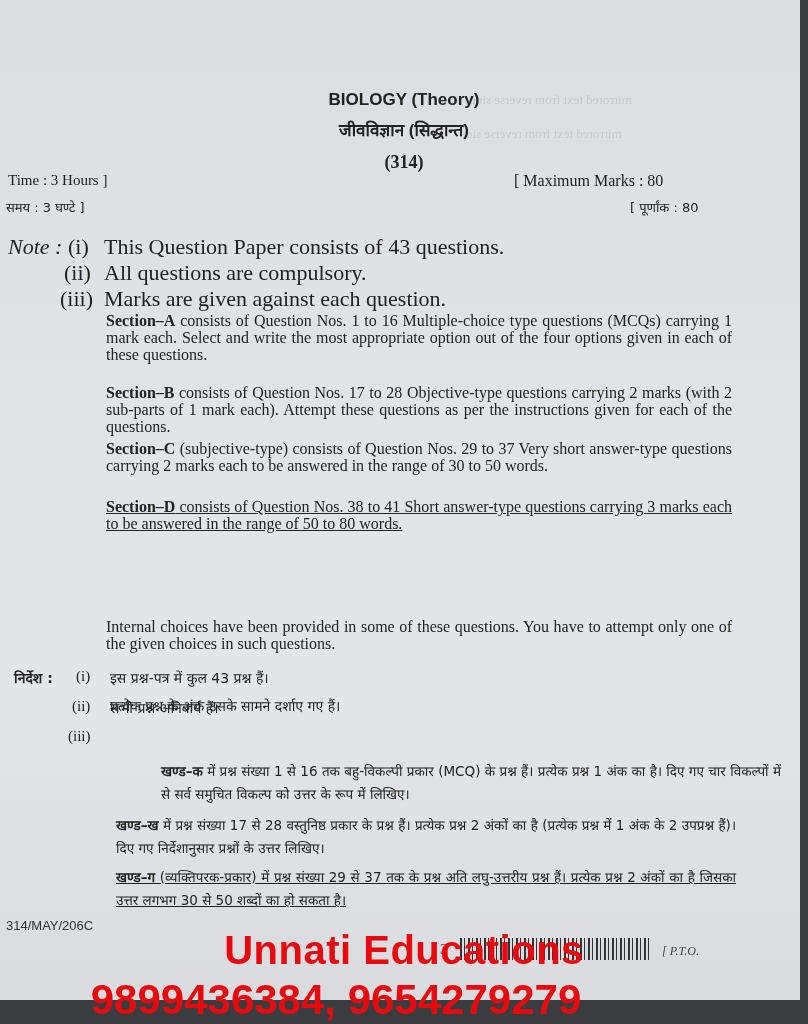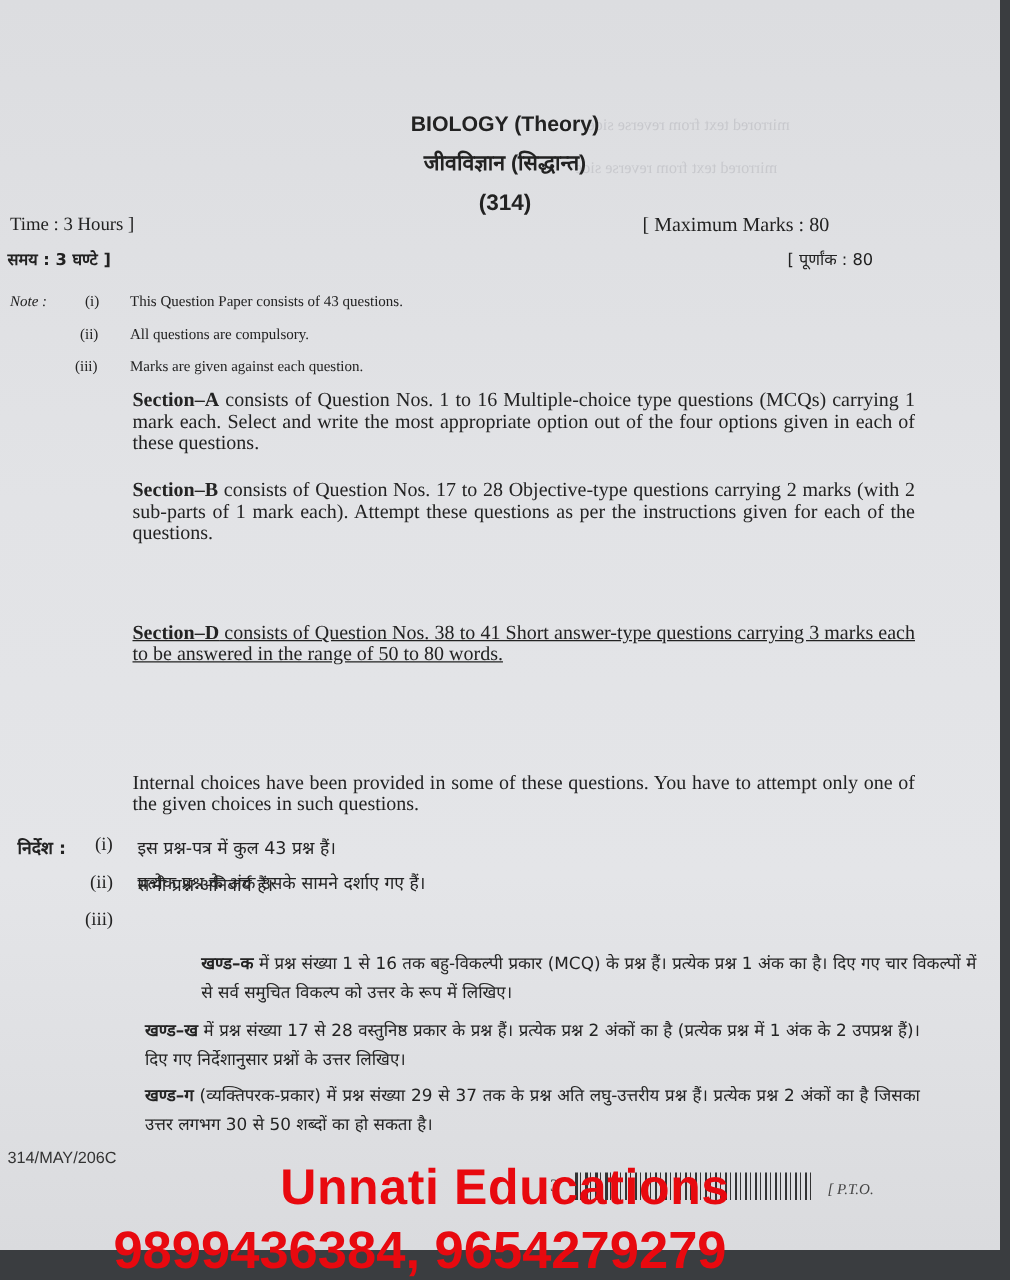--- a/index.html
+++ b/index.html
@@ -2,23 +2,23 @@
 <html><head>
 <meta charset="utf-8">
 <style>
   html,body{margin:0;padding:0;}
   body{width:808px;height:1024px;overflow:hidden;background:#3a3d40;position:relative;font-family:"DejaVu Serif","Liberation Serif",serif;}
   .paper{position:absolute;left:0;top:0;width:800px;height:1000px;background:linear-gradient(180deg,#dcdde0 0%,#e2e3e6 40%,#e4e5e8 70%,#dadbde 100%);color:#2a2a2c;}
   .bleed{position:absolute;color:rgba(90,90,100,0.16);font-size:13px;font-family:"Liberation Serif",serif;transform:scaleX(-1);white-space:nowrap;}
   .hdr{position:absolute;left:0;width:808px;text-align:center;font-family:"Liberation Sans",sans-serif;font-weight:bold;color:#222;}
   .t1{top:90px;font-size:17px;}
   .t2{top:118px;font-size:17px;}
-  .t3{top:152px;font-size:18px;}
+  .t3{top:152px;font-size:18px;font-family:Liberation Serif, serif;}
   .meta{position:absolute;font-size:15px;font-family:"Liberation Serif",serif;color:#222;}
-  .note-row{position:absolute;font-size:12px;font-family:"Liberation Serif",serif;color:#222;}
+  .note-row{position:absolute;font-size:22px;font-family:"Liberation Serif",serif;color:#222;}
   .para{position:absolute;left:106px;width:626px;font-size:16px;line-height:17px;text-align:justify;font-family:"Liberation Serif",serif;color:#232323;}
   .para b{font-weight:bold;}
   .hin{position:absolute;font-size:14px;font-family:"DejaVu Sans",sans-serif;color:#232323;}
   .hpara{position:absolute;left:116px;width:620px;font-size:13.5px;line-height:23px;text-align:justify;font-family:"DejaVu Sans",sans-serif;color:#232323;}
   .code{position:absolute;left:6px;top:918px;font-size:13px;font-family:"Liberation Sans",sans-serif;color:#333;}
   .barcode{position:absolute;left:460px;top:938px;width:190px;height:22px;background:repeating-linear-gradient(90deg,#333 0 2px,transparent 2px 4px,#333 4px 5px,transparent 5px 8px);}
   .pto{position:absolute;left:662px;top:944px;font-size:12px;font-style:italic;font-family:"Liberation Serif",serif;color:#444;}
   .wm1{position:absolute;left:0;width:808px;top:928px;text-align:center;font-family:"Liberation Sans",sans-serif;font-weight:bold;font-size:40px;color:#e8090f;letter-spacing:0.5px;}
   .wm2{position:absolute;left:0;width:672px;top:976px;text-align:center;font-family:"Liberation Sans",sans-serif;font-weight:bold;font-size:42px;color:#e8090f;}
 </style>
@@ -28,47 +28,48 @@
 <div class="paper">
   <div class="bleed" style="left:470px;top:92px;">mirrored text from reverse side</div>
   <div class="bleed" style="left:460px;top:126px;">mirrored text from reverse side</div>
 
   <div class="hdr t1">BIOLOGY (Theory)</div>
   <div class="hdr t2">जीवविज्ञान (सिद्धान्त)</div>
   <div class="hdr t3">(314)</div>
 
   <div class="meta" style="left:8px;top:172px;">Time : 3 Hours ]</div>
   <div class="meta" style="left:514px;top:172px;font-size:16px;">[ Maximum Marks : 80</div>
-  <div class="meta" style="left:6px;top:198px;font-family:'DejaVu Sans',sans-serif;font-size:13px;font-weight:bold;">समय : 3 घण्टे ]</div>
+  <div class="meta" style="left:6px;top:198px;font-family:'DejaVu Sans',sans-serif;font-size:13px;">समय : 3 घण्टे ]</div>
   <div class="meta" style="left:630px;top:198px;font-family:'DejaVu Sans',sans-serif;font-size:13px;">[ पूर्णांक : 80</div>
 
   <div class="note-row" style="left:8px;top:234px;"><span style="font-style:italic">Note :</span></div>
   <div class="note-row" style="left:68px;top:234px;">(i)</div>
   <div class="note-row" style="left:104px;top:234px;">This Question Paper consists of 43 questions.</div>
   <div class="note-row" style="left:64px;top:260px;">(ii)</div>
   <div class="note-row" style="left:104px;top:260px;">All questions are compulsory.</div>
   <div class="note-row" style="left:60px;top:286px;">(iii)</div>
   <div class="note-row" style="left:104px;top:286px;">Marks are given against each question.</div>
 
   <div class="para" style="top:312px;"><b>Section–A</b><span> consists of Question Nos. 1 to 16 Multiple-choice type questions (MCQs) carrying 1 mark each. Select and write the most appropriate option out of the four options given in each of these questions.</span></div>
   <div class="para" style="top:384px;"><b>Section–B</b><span> consists of Question Nos. 17 to 28 Objective-type questions carrying 2 marks (with 2 sub-parts of 1 mark each). Attempt these questions as per the instructions given for each of the questions.</span></div>
+  <div class="para" style="top:440px;"><b>Section–C</b><span> (subjective-type) consists of Question Nos. 29 to 37 Very short answer-type questions carrying 2 marks each to be answered in the range of 30 to 50 words.</span></div>
   <div class="para" style="top:498px;text-decoration:underline;"><b>Section–D</b><span> consists of Question Nos. 38 to 41 Short answer-type questions carrying 3 marks each to be answered in the range of 50 to 80 words.</span></div>
   <div class="para" style="top:618px;">Internal choices have been provided in some of these questions. You have to attempt only one of the given choices in such questions.</div>
 
   <div class="hin" style="left:14px;top:668px;font-weight:bold;text-align:right;">निर्देश :</div>
   <div class="hin" style="left:76px;top:668px;font-family:'Liberation Serif',serif;font-size:15px;">(i)</div>
   <div class="hin" style="left:110px;top:668px;">इस प्रश्न-पत्र में कुल 43 प्रश्न हैं।</div>
   <div class="hin" style="left:72px;top:698px;font-family:'Liberation Serif',serif;font-size:15px;">(ii)</div>
   <div class="hin" style="left:110px;top:698px;text-align:right;">सभी प्रश्न अनिवार्य हैं।</div>
   <div class="hin" style="left:68px;top:728px;font-family:'Liberation Serif',serif;font-size:15px;">(iii)</div>
   <div class="hin" style="left:110px;top:696px;">प्रत्येक प्रश्न के अंक उसके सामने दर्शाए गए हैं।</div>
 
   <div class="hpara" style="top:760px;margin-left:45px;"><b>खण्ड–क</b><span> में प्रश्न संख्या 1 से 16 तक बहु-विकल्पी प्रकार (MCQ) के प्रश्न हैं। प्रत्येक प्रश्न 1 अंक का है। दिए गए चार विकल्पों में से सर्व समुचित विकल्प को उत्तर के रूप में लिखिए।</span></div>
   <div class="hpara" style="top:814px;"><b>खण्ड–ख</b><span> में प्रश्न संख्या 17 से 28 वस्तुनिष्ठ प्रकार के प्रश्न हैं। प्रत्येक प्रश्न 2 अंकों का है (प्रत्येक प्रश्न में 1 अंक के 2 उपप्रश्न हैं)। दिए गए निर्देशानुसार प्रश्नों के उत्तर लिखिए।</span></div>
-  <div class="hpara" style="top:866px;"><b>खण्ड–ग</b><span> (व्यक्तिपरक-प्रकार) में प्रश्न संख्या 29 से 37 तक के प्रश्न अति लघु-उत्तरीय प्रश्न हैं। प्रत्येक प्रश्न 2 अंकों का है जिसका उत्तर लगभग 30 से 50 शब्दों का हो सकता है।</span></div>
+  <div class="hpara" style="top:866px;text-decoration:underline;"><b>खण्ड–ग</b><span> (व्यक्तिपरक-प्रकार) में प्रश्न संख्या 29 से 37 तक के प्रश्न अति लघु-उत्तरीय प्रश्न हैं। प्रत्येक प्रश्न 2 अंकों का है जिसका उत्तर लगभग 30 से 50 शब्दों का हो सकता है।</span></div>
 
   <div class="code">314/MAY/206C</div>
   <div style="position:absolute;left:440px;top:942px;font-size:14px;color:#444;font-family:'Liberation Serif',serif;">3</div>
   <div class="barcode"></div>
   <div class="pto">[ P.T.O.</div>
 </div>
 
 <div class="wm1">Unnati Educations</div>
 <div class="wm2">9899436384, 9654279279</div>
 

